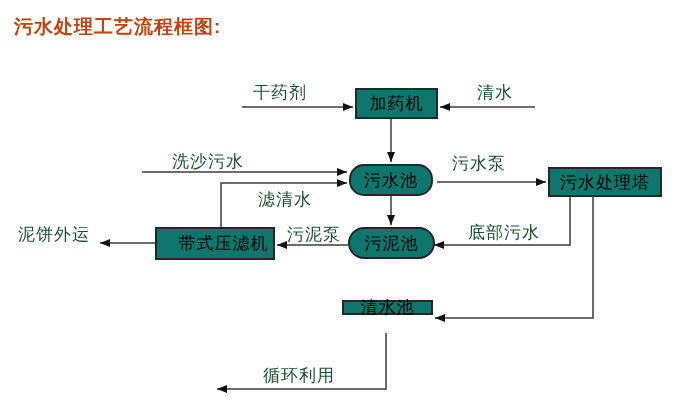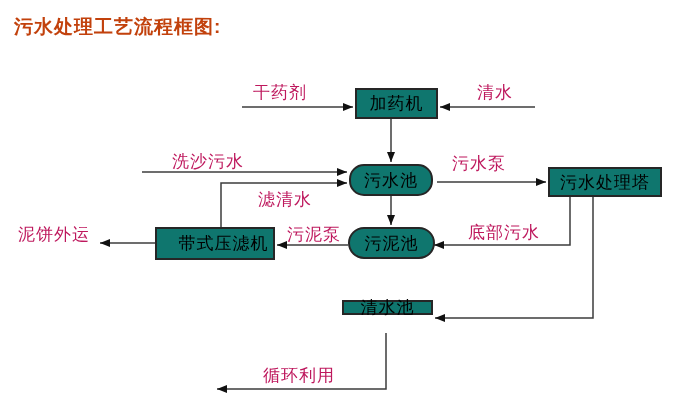--- a/index.html
+++ b/index.html
@@ -44,21 +44,21 @@
     font-size: 17px;
     white-space: nowrap;
     letter-spacing: 1px;
   }
   .edge-label {
     position: absolute;
     font-size: 17px;
     line-height: 1;
     white-space: nowrap;
     letter-spacing: 1px;
-    color: #be185d;
+    color: #14532d;
   }
   
   #node-dosing   { left: 355px; top:  88px; width:  83px; height: 31px; }
   #node-sewage   { left: 349px; top: 164px; width:  84px; height: 32px; border-radius: 15px; }
   #node-tower    { left: 548px; top: 167px; width: 114px; height: 30px; }
   #node-sludge   { left: 348px; top: 227px; width:  87px; height: 32px; border-radius: 16px; }
   #node-belt     { left: 155px; top: 227px; width: 120px; height: 33px; padding-left: 17px; }
   #node-clean    { left: 342px; top: 300px; width:  91px; height: 15px; }
   
   #lbl-dry       { left: 253px; top:  84px; }

